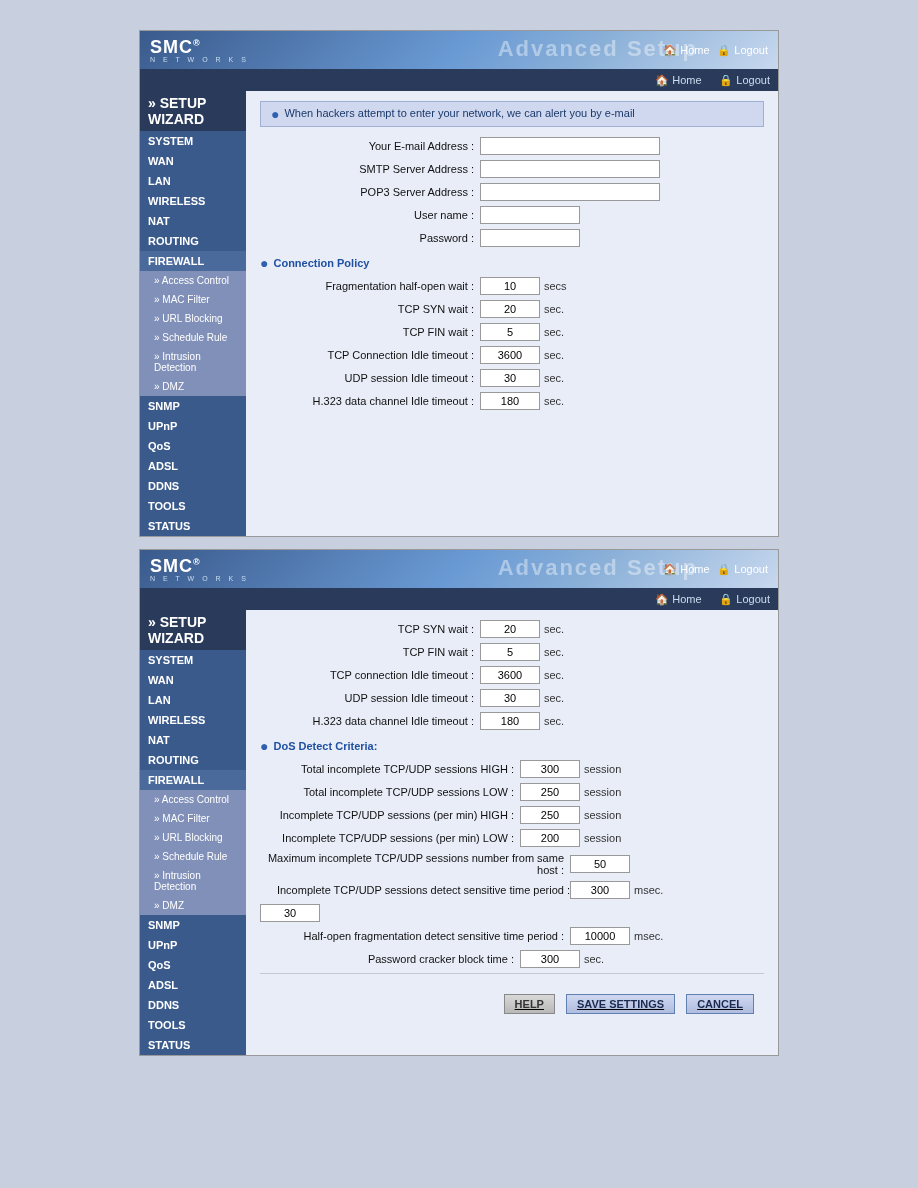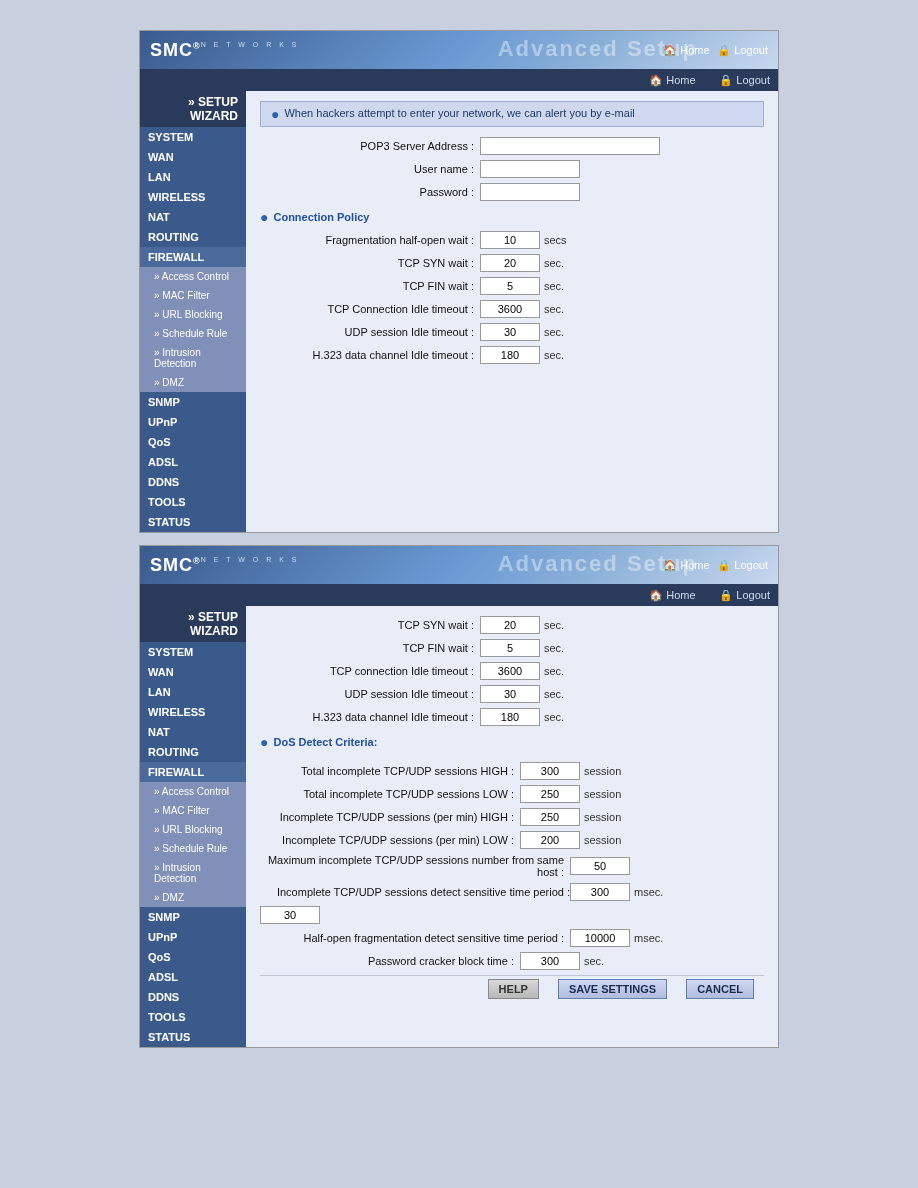--- a/index.html
+++ b/index.html
@@ -30,21 +30,21 @@
       background: linear-gradient(135deg, #3a5a8c 0%, #6a9ad4 50%, #8ab0d8 70%, #c8d8ee 100%);
       height: 38px;
       display: flex;
       align-items: center;
       justify-content: space-between;
       padding: 0 10px;
       position: relative;
     }
     .smc-logo {
       display: flex;
-      flex-direction: row;
+      flex-direction: column;
       align-items: flex-start;
     }
     .smc-logo-text {
       color: #fff;
       font-size: 18px;
       font-weight: bold;
       letter-spacing: 1px;
       line-height: 1;
     }
     .smc-logo-text sup {
@@ -80,21 +80,21 @@
       gap: 3px;
     }
     
     .nav-bar {
       background: #2a3a5a;
       height: 22px;
       display: flex;
       align-items: center;
       justify-content: flex-end;
       padding: 0 8px;
-      gap: 24px;
+      gap: 18px;
     }
     .nav-bar a {
       color: #ccddf0;
       font-size: 11px;
       text-decoration: none;
       display: flex;
       align-items: center;
       gap: 3px;
     }
     
@@ -116,22 +116,21 @@
       color: #fff;
       text-decoration: none;
       cursor: pointer;
     }
     .sidebar-item.section {
       background: #3a5a8c;
       font-size: 11px;
     }
     .sidebar-item.wizard {
       background: #2a3a5a;
-      font-size: 12px;
-      text-align: right;
+      font-size: 14px;
     }
     
     .content-area {
       flex: 1;
       padding: 10px 14px;
       background: #e8edf8;
     }
     .alert-box {
       background: #d0d8f0;
       border: 1px solid #a0b0d0;
@@ -185,30 +184,31 @@
     }
     .form-input-sm { width: 60px; }
     .form-input-md { width: 100px; }
     .form-input-lg { width: 180px; }
     .form-unit {
       margin-left: 4px;
       font-size: 11px;
       color: #333;
     }
     .dos-section {
-      margin-top: 12px;
+      margin-top: 6px;
     }
     .bottom-bar {
       display: flex;
       justify-content: flex-end;
       align-items: center;
-      gap: 19px;
-      padding: 3px 10px;
+      gap: 11px;
+      padding: 20px 10px;
       background: #e8edf8;
       border-top: 1px solid #c0c8d8;
+      text-decoration: underline;
     }
     .btn {
       padding: 3px 10px;
       font-size: 11px;
       border: 1px solid #6080b0;
       background: linear-gradient(to bottom, #d0d8f0, #b0bce0);
       cursor: pointer;
       color: #1a2a50;
       font-weight: bold;
     }
@@ -264,20 +264,28 @@
         <div class="sidebar-item section">STATUS</div>
       </div>
 
       <div class="content-area">
         <div class="alert-box">
           <span class="alert-bullet">●</span>
           <span>When hackers attempt to enter your network, we can alert you by e-mail</span>
         </div>
 
         <div class="form-row">
+          <span class="form-label">Your E-mail Address :</span>
+          <input type="text" class="form-input form-input-lg" value="" style="">
+        </div>
+        <div class="form-row">
+          <span class="form-label">SMTP Server Address :</span>
+          <input type="text" class="form-input form-input-lg" value="" style="">
+        </div>
+        <div class="form-row">
           <span class="form-label">POP3 Server Address :</span>
           <input type="text" class="form-input form-input-lg" value="" style="">
         </div>
         <div class="form-row">
           <span class="form-label">User name :</span>
           <input type="text" class="form-input form-input-md" value="" style="">
         </div>
         <div class="form-row">
           <span class="form-label">Password :</span>
           <input type="password" class="form-input form-input-md" value="" style="">

